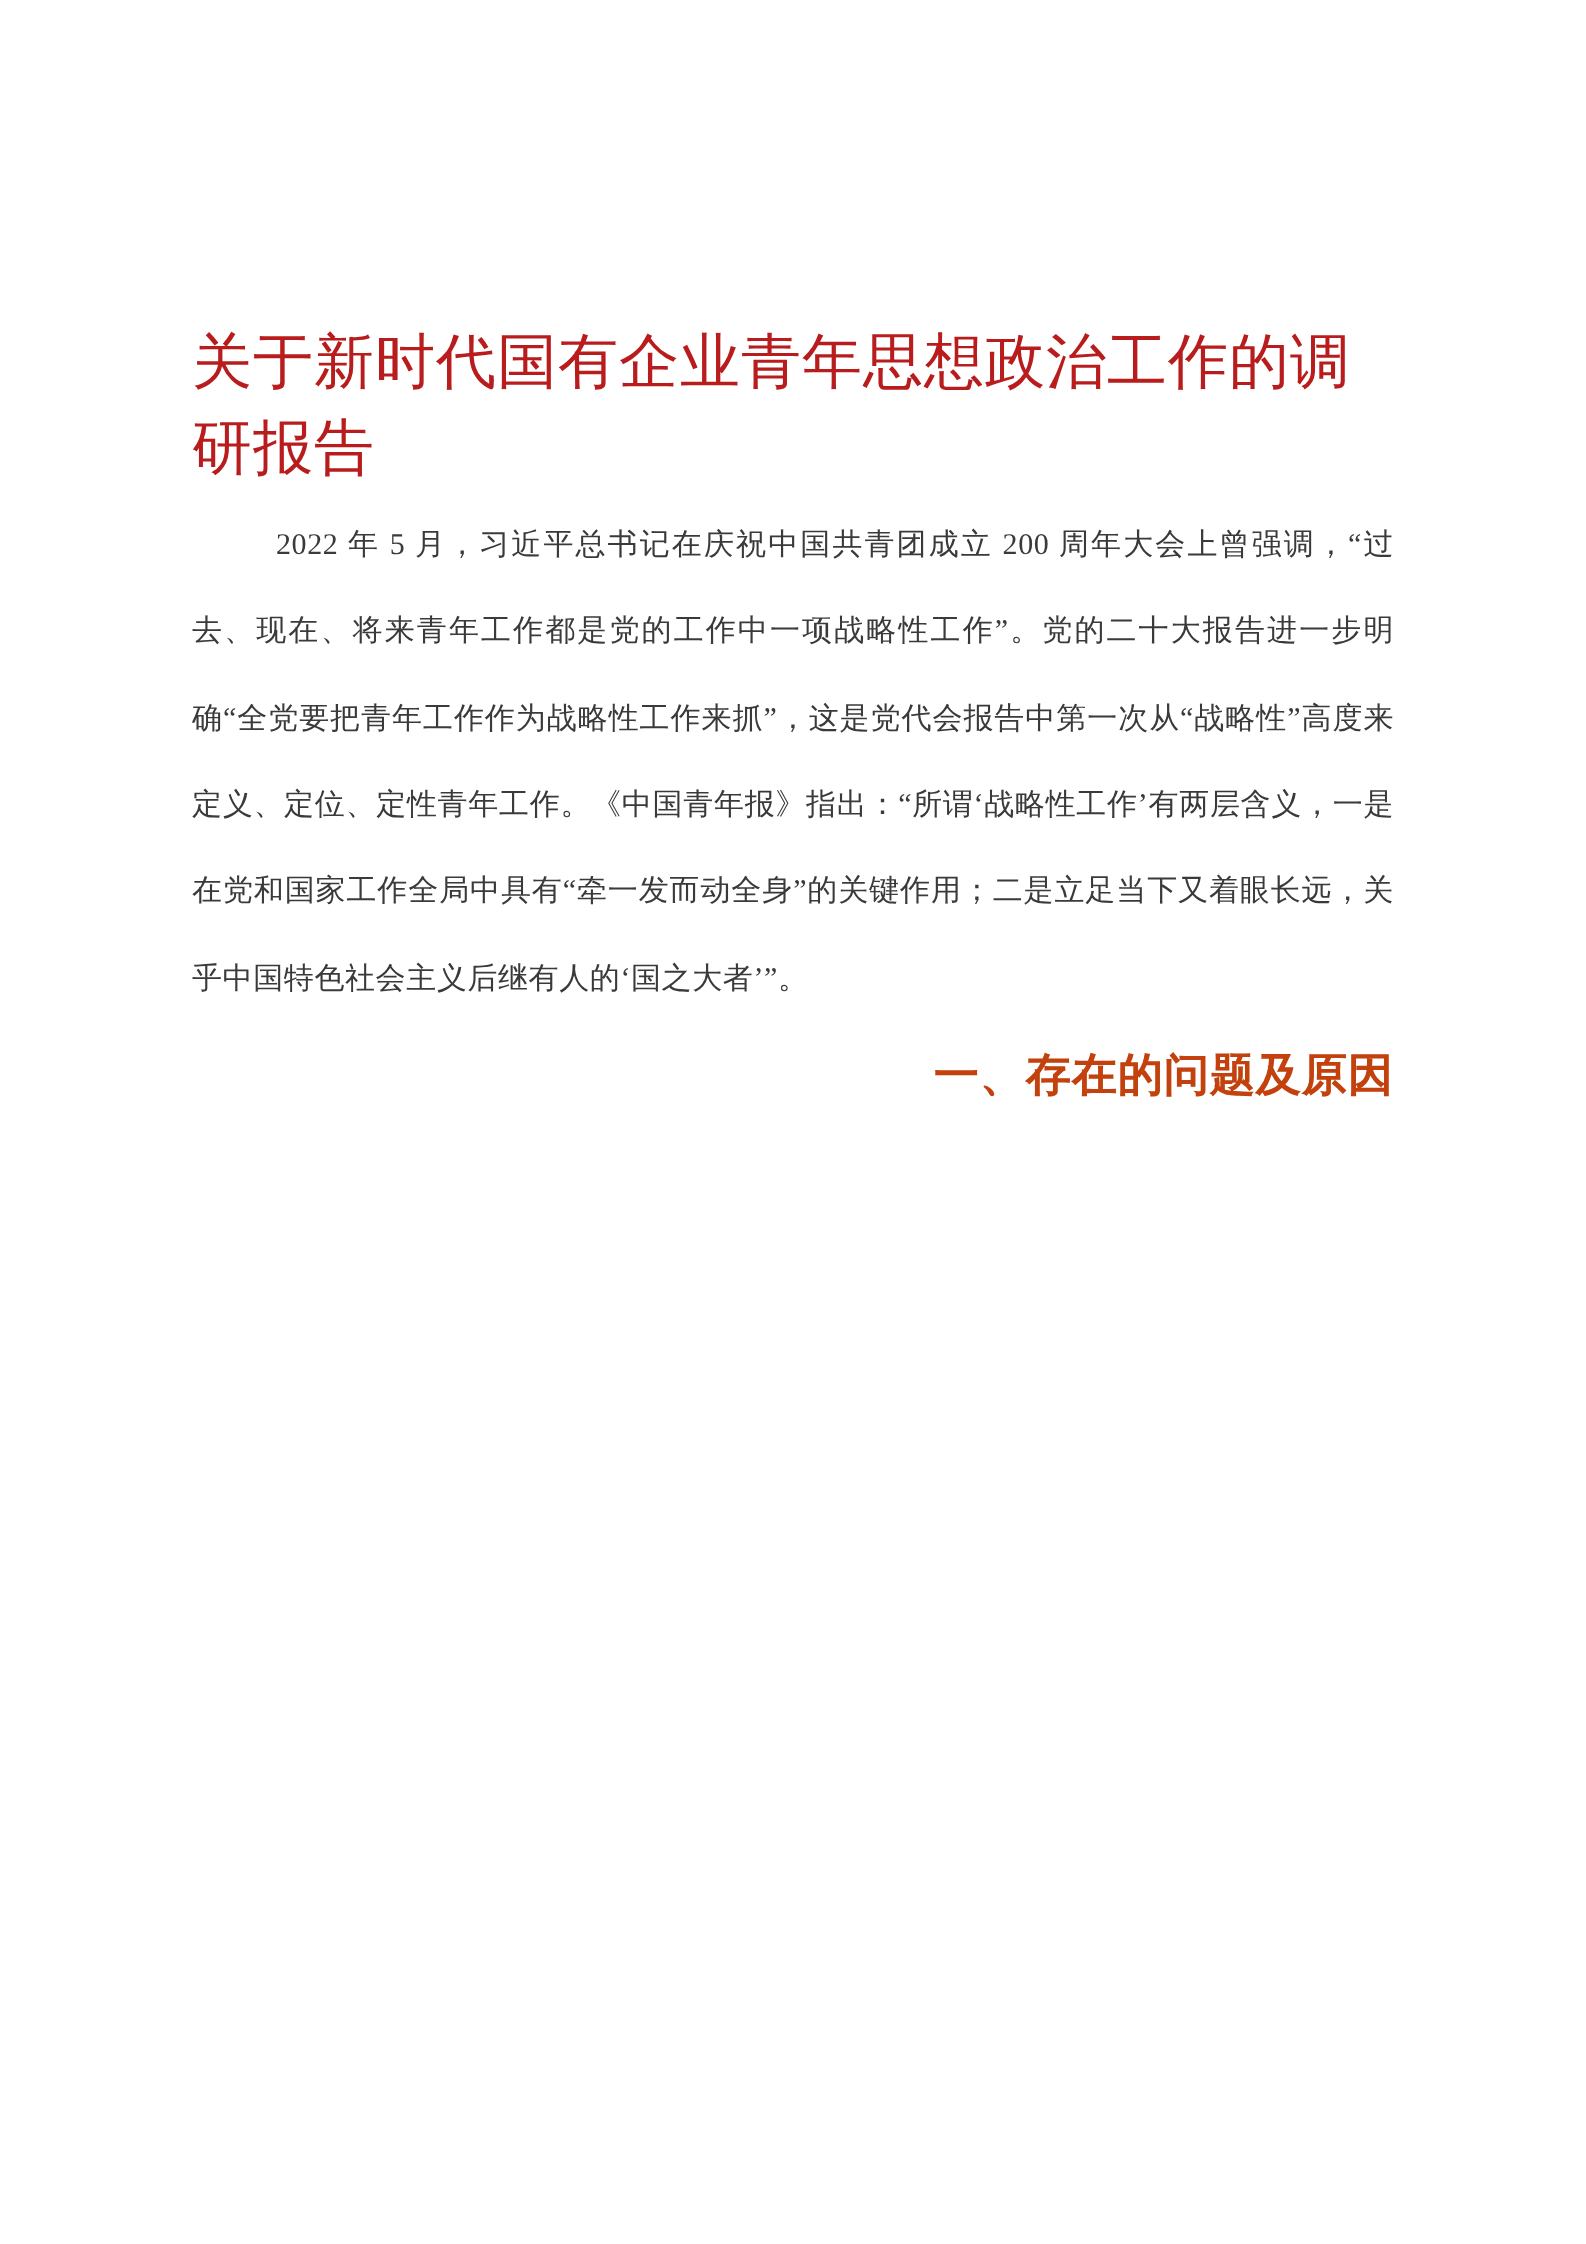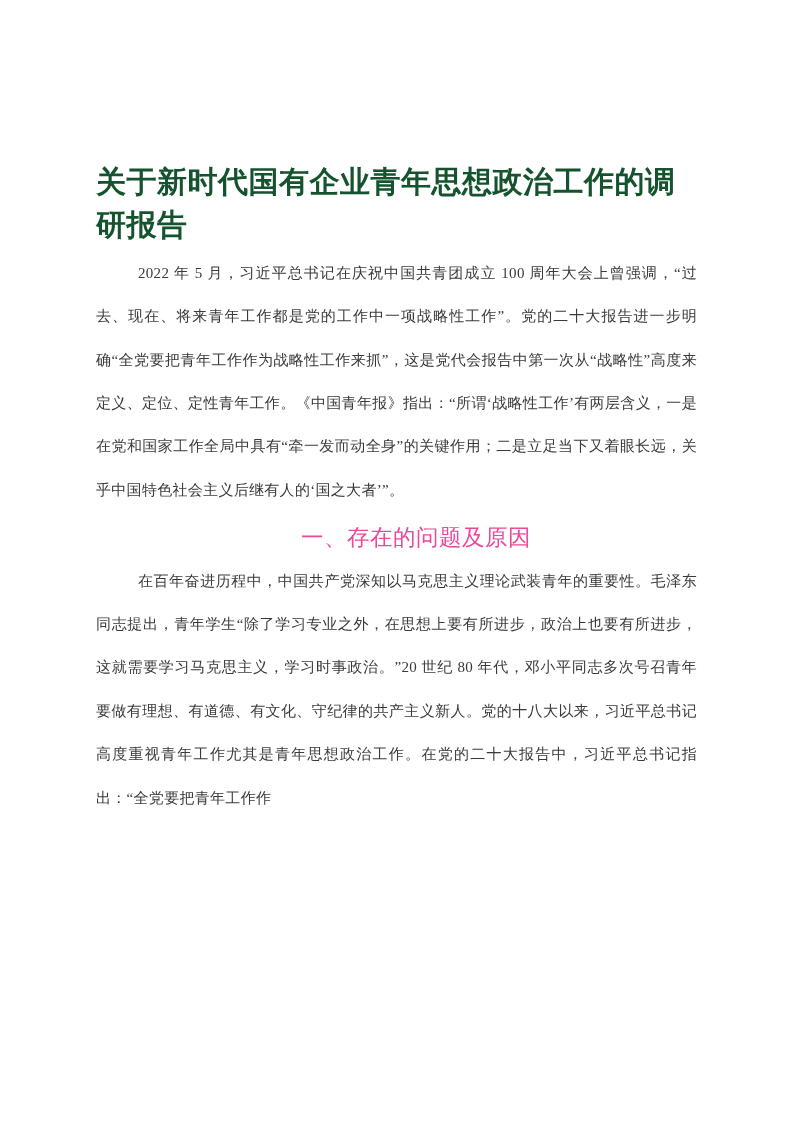--- a/index.html
+++ b/index.html
@@ -19,48 +19,47 @@
     position: absolute;
     top: 0;
     left: 96px;
     width: 601px;
     padding-top: 160px;
     color: #3a3a3a;
     font-size: 15px;
     line-height: 43.4px;
   }
   .doc-title {
-    font-weight: bold;
-    color: #14532d;
+    font-weight: normal;
+    color: #b91c1c;
     margin: 0 0 5px 0;
     text-align: left;
     letter-spacing: 0.5px;
   }
   .para {
     margin: 0;
     text-align: justify;
     text-indent: 42px;
     letter-spacing: 0.3px;
   }
   .section-heading {
     margin: 4px 0 0 0;
-    font-weight: normal;
-    color: #ec4899;
+    font-weight: bold;
+    color: #c2410c;
     text-indent: 39px;
-    text-align: center;
+    text-align: right;
     letter-spacing: 0.5px;
   }
 </style>
 </head>
 <body>
 
 <div class="page">
   <div class="content">
     <h1 class="doc-title">关于新时代国有企业青年思想政治工作的调研报告</h1>
 
-    <p class="para">2022 年 5 月，习近平总书记在庆祝中国共青团成立 100 周年大会上曾强调，“过去、现在、将来青年工作都是党的工作中一项战略性工作”。党的二十大报告进一步明确“全党要把青年工作作为战略性工作来抓”，这是党代会报告中第一次从“战略性”高度来定义、定位、定性青年工作。《中国青年报》指出：“所谓‘战略性工作’有两层含义，一是在党和国家工作全局中具有“牵一发而动全身”的关键作用；二是立足当下又着眼长远，关乎中国特色社会主义后继有人的‘国之大者’”。</p>
+    <p class="para">2022 年 5 月，习近平总书记在庆祝中国共青团成立 200 周年大会上曾强调，“过去、现在、将来青年工作都是党的工作中一项战略性工作”。党的二十大报告进一步明确“全党要把青年工作作为战略性工作来抓”，这是党代会报告中第一次从“战略性”高度来定义、定位、定性青年工作。《中国青年报》指出：“所谓‘战略性工作’有两层含义，一是在党和国家工作全局中具有“牵一发而动全身”的关键作用；二是立足当下又着眼长远，关乎中国特色社会主义后继有人的‘国之大者’”。</p>
 
 
     <h2 class="section-heading">一、存在的问题及原因</h2>
 
-    <p class="para">在百年奋进历程中，中国共产党深知以马克思主义理论武装青年的重要性。毛泽东同志提出，青年学生“除了学习专业之外，在思想上要有所进步，政治上也要有所进步，这就需要学习马克思主义，学习时事政治。”20 世纪 80 年代，邓小平同志多次号召青年要做有理想、有道德、有文化、守纪律的共产主义新人。党的十八大以来，习近平总书记高度重视青年工作尤其是青年思想政治工作。在党的二十大报告中，习近平总书记指出：“全党要把青年工作作</p>
   </div>
 </div>
 
 </body></html>

